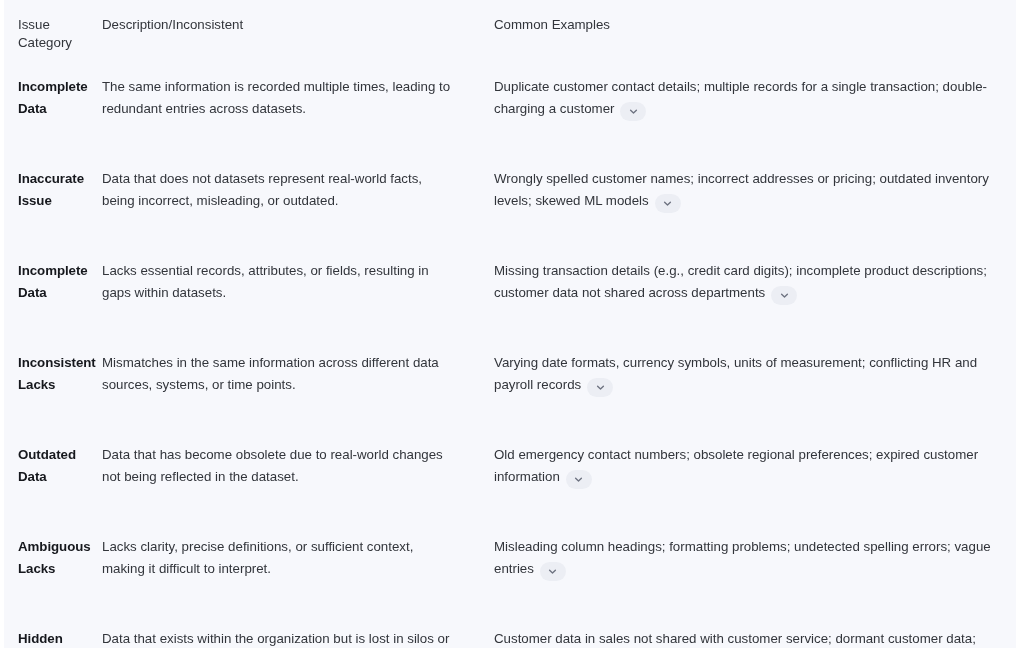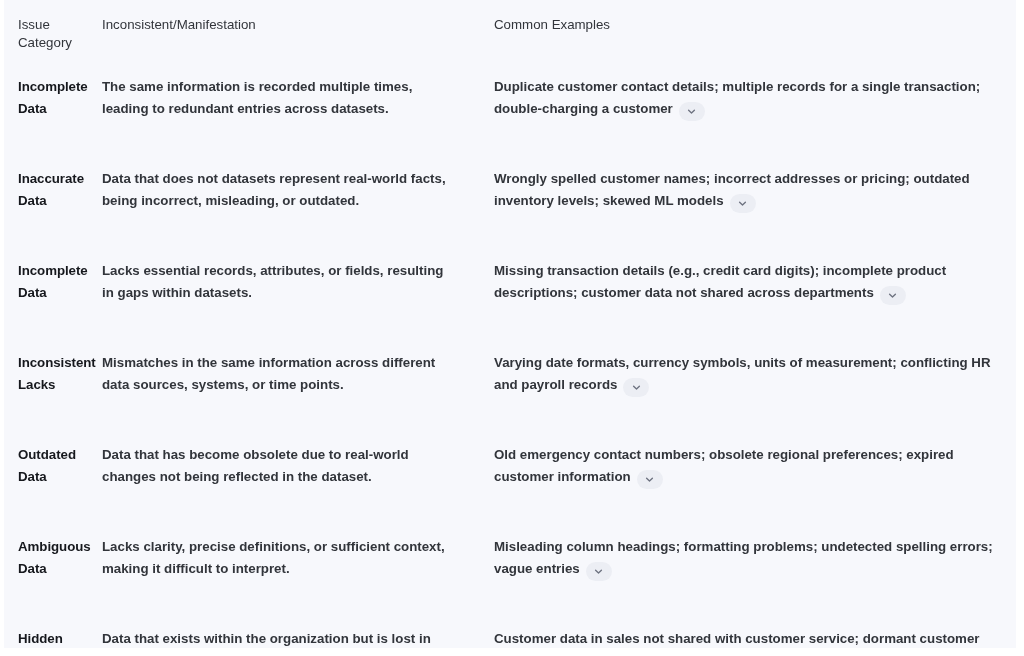--- a/index.html
+++ b/index.html
@@ -54,21 +54,20 @@
   thead th.cell-description { padding-left: 0px; }
   thead th.cell-examples { padding-left: 14px; margin-top: 8px; }
 
   tbody td {
     vertical-align: top;
     font-size: 13.3px;
     line-height: 21.5px;
     color: #32353b;
     padding: 14px 12px 16px 0;
     border: none;
-    font-weight: bold;
   }
   tbody td.cell-category {
     padding-left: 14px;
     font-weight: 700;
     color: #16181d;
     letter-spacing: -0.05px;
   }
   tbody td.cell-description {
     padding-left: 0px;
     padding-right: 26px;
@@ -139,36 +138,36 @@
   <div id="table-surface">
     <table class="issues-table">
       <colgroup>
         <col class="col-category">
         <col class="col-description">
         <col class="col-examples">
       </colgroup>
       <thead>
         <tr>
           <th class="cell-category">Issue Category</th>
-          <th class="cell-description">Inconsistent/Manifestation</th>
+          <th class="cell-description">Description/Inconsistent</th>
           <th class="cell-examples">Common Examples</th>
         </tr>
       </thead>
       <tbody id="table-body">
           <tr class="row-h1">
             <td class="cell-category">Incomplete Data</td>
             <td class="cell-description">The same information is recorded multiple times, leading to redundant entries across datasets.</td>
             <td class="cell-examples"><span class="example-text">Duplicate customer contact details; multiple records for a single transaction; double-charging a customer</span><span class="expand-chip">
                 <svg width="11" height="11" viewBox="0 0 11 11" aria-hidden="true">
                   <path class="chev-path" d="M2.6 4.3 L5.5 7.0 L8.4 4.3"></path>
                 </svg>
               </span></td>
           </tr>
           <tr class="row-h1">
-            <td class="cell-category">Inaccurate Data</td>
+            <td class="cell-category">Inaccurate Issue</td>
             <td class="cell-description">Data that does not datasets represent real-world facts, being incorrect, misleading, or outdated.</td>
             <td class="cell-examples"><span class="example-text">Wrongly spelled customer names; incorrect addresses or pricing; outdated inventory levels; skewed ML models</span><span class="expand-chip">
                 <svg width="11" height="11" viewBox="0 0 11 11" aria-hidden="true">
                   <path class="chev-path" d="M2.6 4.3 L5.5 7.0 L8.4 4.3"></path>
                 </svg>
               </span></td>
           </tr>
           <tr class="row-h1">
             <td class="cell-category">Incomplete Data</td>
             <td class="cell-description">Lacks essential records, attributes, or fields, resulting in gaps within datasets.</td>
@@ -190,21 +189,21 @@
           <tr class="row-h1">
             <td class="cell-category">Outdated Data</td>
             <td class="cell-description">Data that has become obsolete due to real-world changes not being reflected in the dataset.</td>
             <td class="cell-examples"><span class="example-text">Old emergency contact numbers; obsolete regional preferences; expired customer information</span><span class="expand-chip">
                 <svg width="11" height="11" viewBox="0 0 11 11" aria-hidden="true">
                   <path class="chev-path" d="M2.6 4.3 L5.5 7.0 L8.4 4.3"></path>
                 </svg>
               </span></td>
           </tr>
           <tr class="row-h1">
-            <td class="cell-category">Ambiguous Data</td>
+            <td class="cell-category">Ambiguous Lacks</td>
             <td class="cell-description">Lacks clarity, precise definitions, or sufficient context, making it difficult to interpret.</td>
             <td class="cell-examples"><span class="example-text">Misleading column headings; formatting problems; undetected spelling errors; vague entries</span><span class="expand-chip">
                 <svg width="11" height="11" viewBox="0 0 11 11" aria-hidden="true">
                   <path class="chev-path" d="M2.6 4.3 L5.5 7.0 L8.4 4.3"></path>
                 </svg>
               </span></td>
           </tr>
           <tr class="row-h1">
             <td class="cell-category">Hidden Data</td>
             <td class="cell-description">Data that exists within the organization but is lost in silos or remains unutilized.</td>

